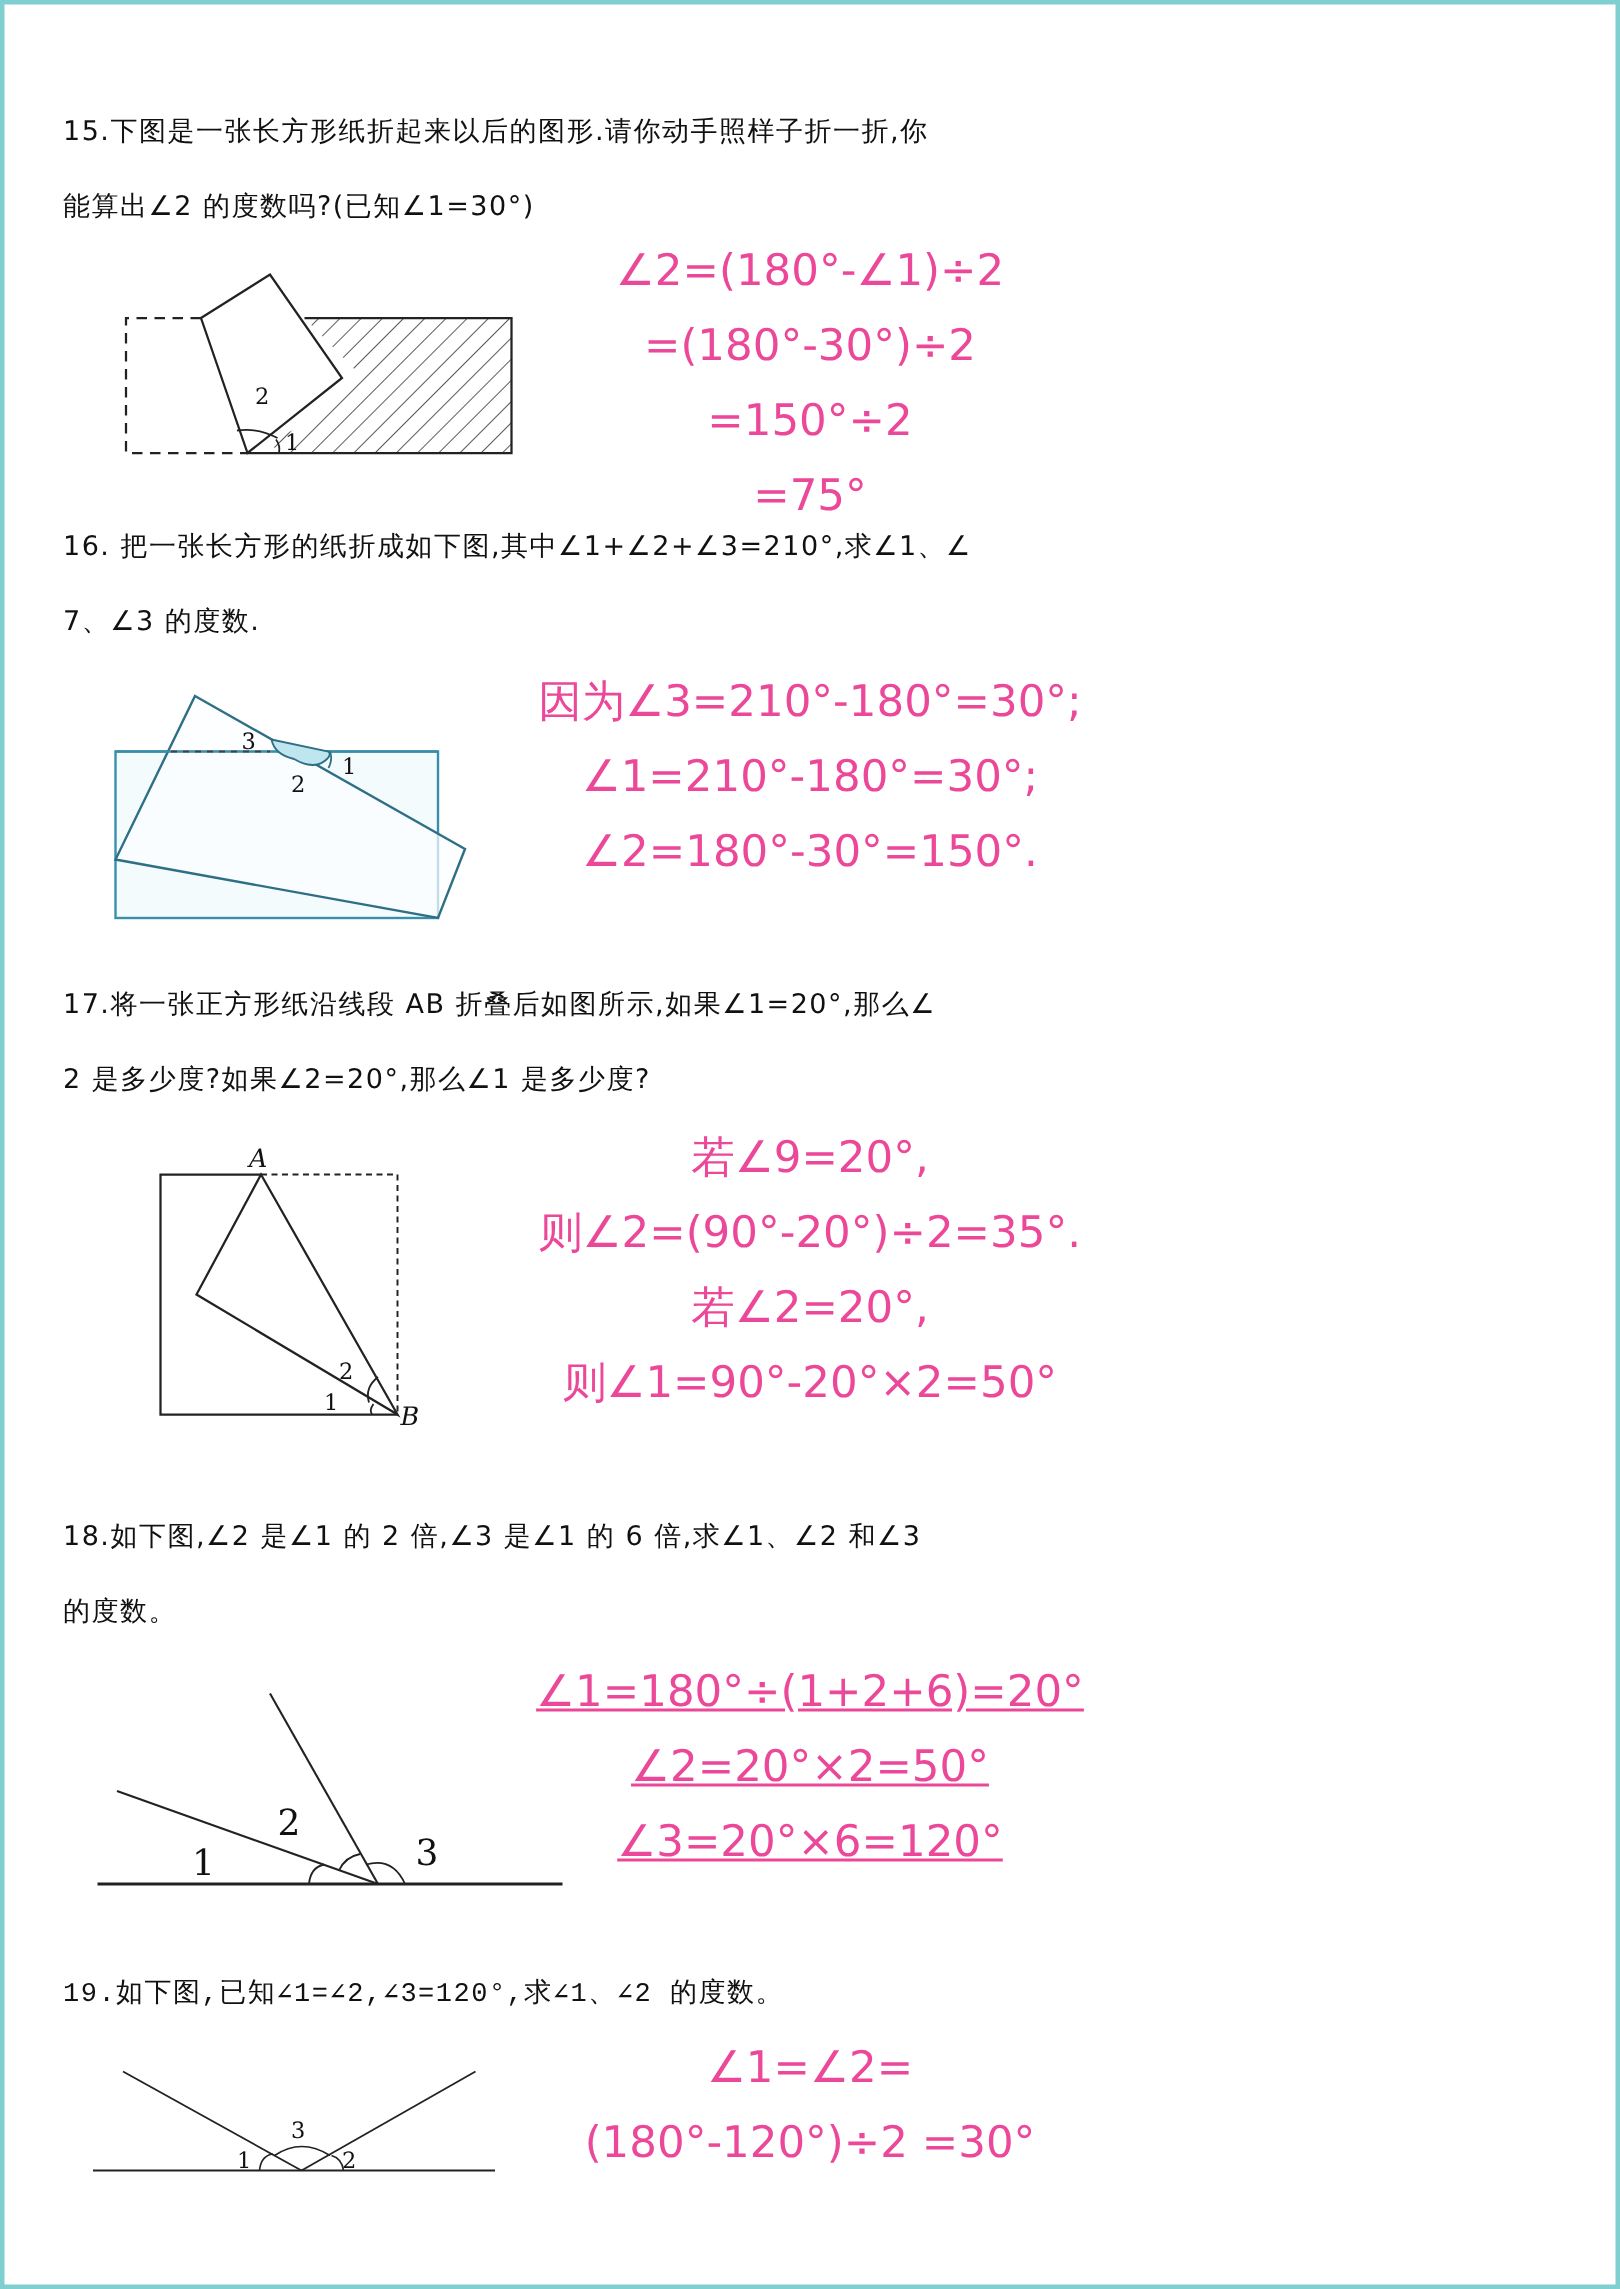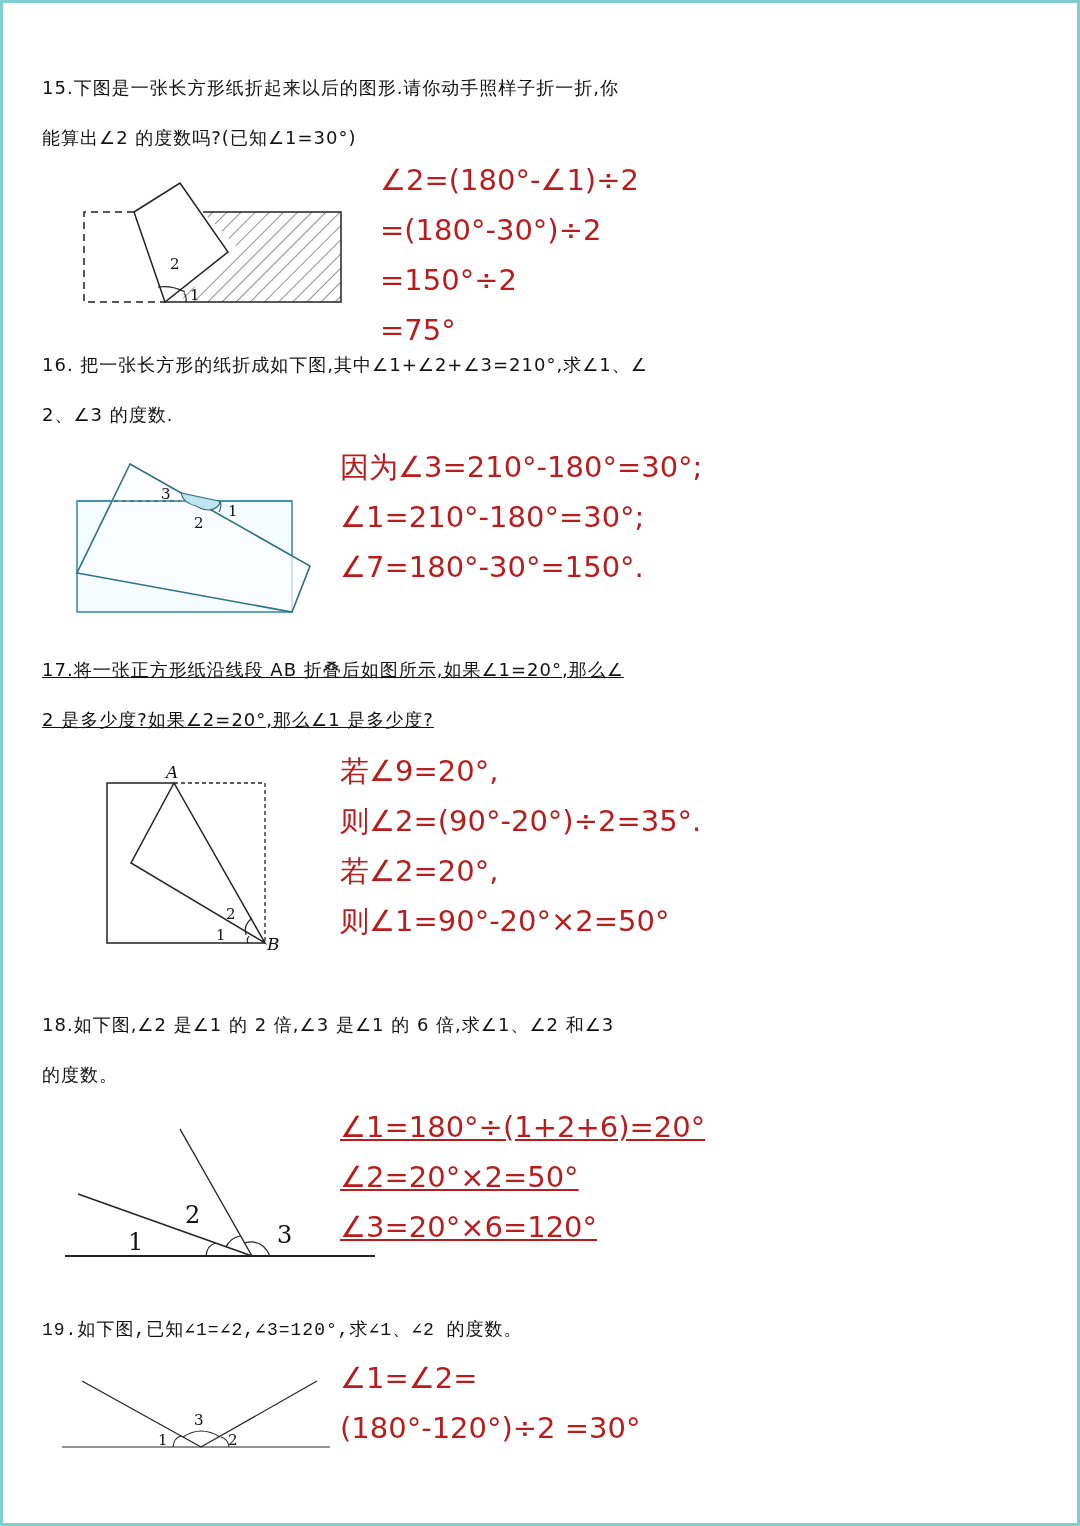--- a/index.html
+++ b/index.html
@@ -11,22 +11,22 @@
   .frame {
     position: absolute; left: 0; top: 0; width: 1074px; height: 1520px;
     border: 3px solid #7fcfd0; box-sizing: content-box;
   }
   .q {
     position: absolute; left: 42px; width: 1000px;
     font-size: 18px; line-height: 50px; color: #111;
     letter-spacing: 1px;
   }
   .ans {
-    position: absolute; color: #b91c1c; font-size: 29px; line-height: 50px;
-    white-space: nowrap;
+    position: absolute; color: #ec4899; font-size: 29px; line-height: 50px;
+    text-align: center; white-space: nowrap;
   }
   .ans div { height: 50px; }
   svg { position: absolute; overflow: visible; }
   .lbl { font-family: "DejaVu Serif", serif; font-size: 15px; fill: #111; }
   .lblb { font-family: "DejaVu Serif", serif; font-size: 15px; fill: #111; }
   .lbli { font-family: "DejaVu Serif", serif; font-size: 17px; font-style: italic; fill: #111; }
 </style>
 </head>
 <body>
 
@@ -56,40 +56,40 @@
 </svg>
 <div class="ans" style="left:380px;top:155px;width:320px;">
   <div>∠2=(180°-∠1)÷2</div>
   <div>=(180°-30°)÷2</div>
   <div>=150°÷2</div>
   <div>=75°</div>
 </div>
 
 <div class="q" style="top:340px;">
   <div>16. 把一张长方形的纸折成如下图,其中∠1+∠2+∠3=210°,求∠1、∠</div>
-  <div>2、∠3 的度数.</div>
+  <div>7、∠3 的度数.</div>
 </div>
 <svg style="left:0;top:0;" width="1080" height="1526">
   <rect x="77" y="501" width="215" height="111" fill="#f3fbfd" stroke="#3a8fa8" stroke-width="1.6"></rect>
   <polygon points="130,464 310,566 292,612 77,573" fill="#fbfeff" fill-opacity="0.7" stroke="#2f6f85" stroke-width="1.6"></polygon>
   <line x1="77" y1="501" x2="292" y2="501" stroke="#3a8fa8" stroke-width="1.6"></line>
   <line x1="114" y1="501" x2="180" y2="501" stroke="#444" stroke-width="1.2" stroke-dasharray="4,4"></line>
   <path d="M181,493 Q183,503 196,506 Q210,514 218,506 Q221,503 219,501 Z" fill="#bfe6ef" stroke="#2f6f85" stroke-width="1.2"></path>
   <path d="M220,501 Q222,506 219,512" fill="none" stroke="#2f6f85" stroke-width="1.2"></path>
   <text class="lblb" x="161" y="499">3</text>
   <text class="lblb" x="194" y="528">2</text>
   <text class="lblb" x="228" y="516">1</text>
 </svg>
 <div class="ans" style="left:340px;top:442px;width:400px;">
   <div>因为∠3=210°-180°=30°;</div>
   <div>∠1=210°-180°=30°;</div>
-  <div>∠7=180°-30°=150°.</div>
+  <div>∠2=180°-30°=150°.</div>
 </div>
 
-<div class="q" style="top:645px;text-decoration:underline;">
+<div class="q" style="top:645px;">
   <div>17.将一张正方形纸沿线段 AB 折叠后如图所示,如果∠1=20°,那么∠</div>
   <div>2 是多少度?如果∠2=20°,那么∠1 是多少度?</div>
 </div>
 <svg style="left:0;top:0;" width="1080" height="1526">
   <polyline points="174,783 107,783 107,943 265,943" fill="none" stroke="#222" stroke-width="1.5"></polyline>
   <polyline points="174,783 265,783 265,943" fill="none" stroke="#222" stroke-width="1.3" stroke-dasharray="4,3"></polyline>
   <polygon points="174,783 131,863 265,943" fill="none" stroke="#222" stroke-width="1.5"></polygon>
   <path d="M252,918 Q243,925 246,935" fill="none" stroke="#222" stroke-width="1.2"></path>
   <path d="M249,936 Q246,940 248,943" fill="none" stroke="#222" stroke-width="1.2"></path>
   <text class="lbli" x="166" y="778">A</text>

